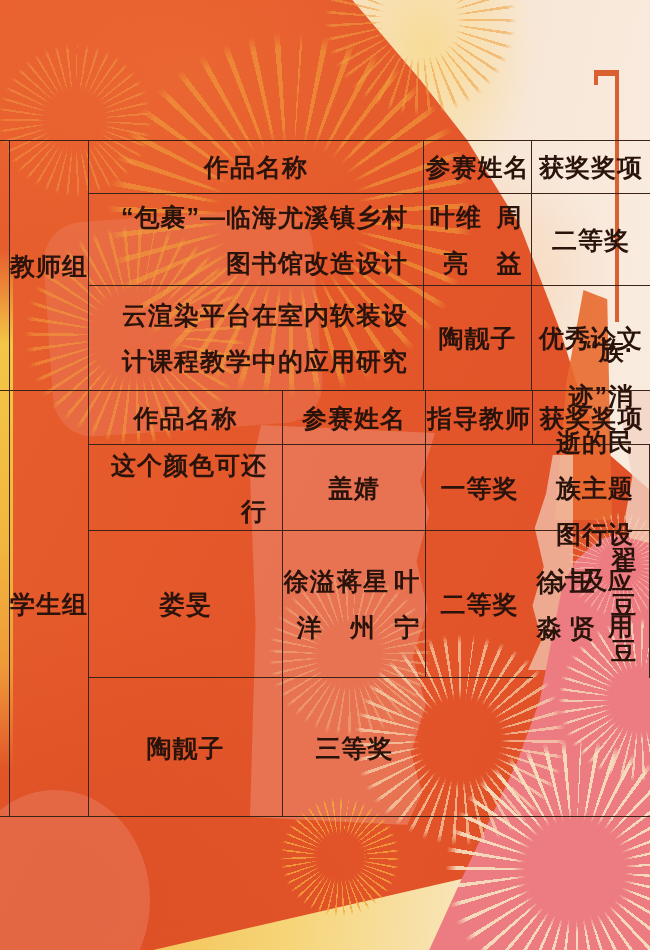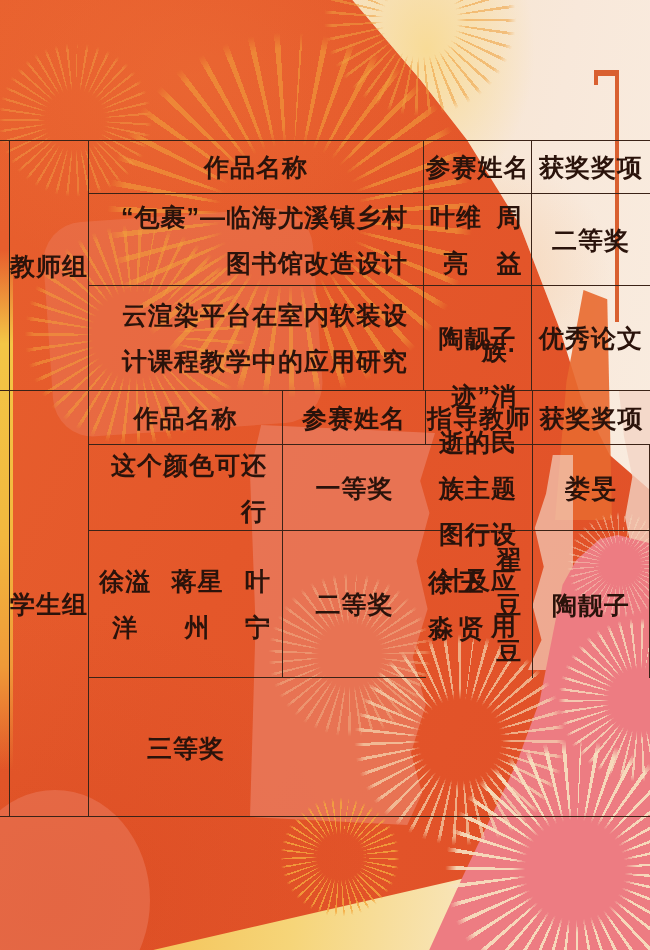--- a/index.html
+++ b/index.html
@@ -178,20 +178,21 @@
     <div class="sec sec2">
       <div class="cell spacer2"></div>
       <div class="cell glabel2 bl br">学生组</div>
 
       <div class="cell br bb">作品名称</div>
       <div class="cell br bb">参赛姓名</div>
       <div class="cell br bb">指导教师</div>
       <div class="cell bb">获奖奖项</div>
 
       <div class="cell work br bb">这个颜色可还行</div>
+      <div class="cell br bb">盖婧</div>
       <div class="cell bb">一等奖</div>
 
       <div class="cell work br bb">“族·迹”消逝的民族主题图行设计及应用</div>
       <div class="cell br bb">娄旻</div>
       <div class="cell names br bb">
         <div class="name">徐溢洋</div>
         <div class="name">蒋星州</div>
         <div class="name">叶宁</div>
       </div>
       <div class="cell bb">二等奖</div>

